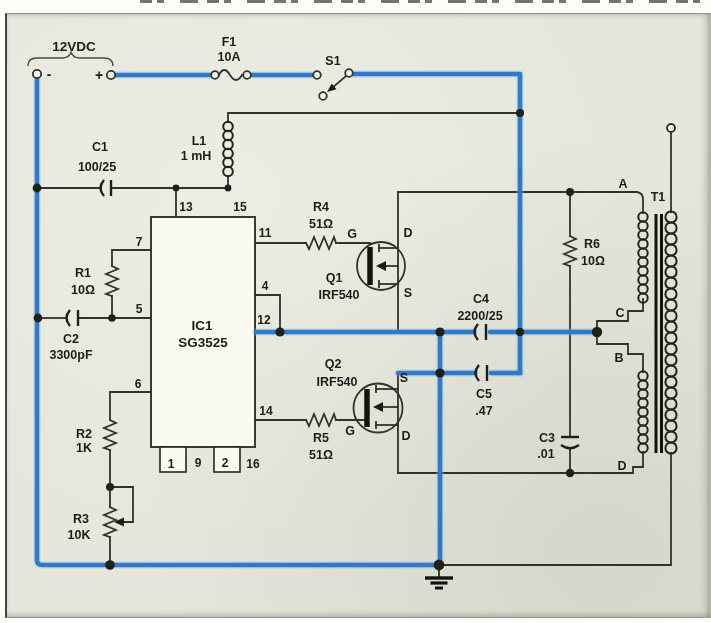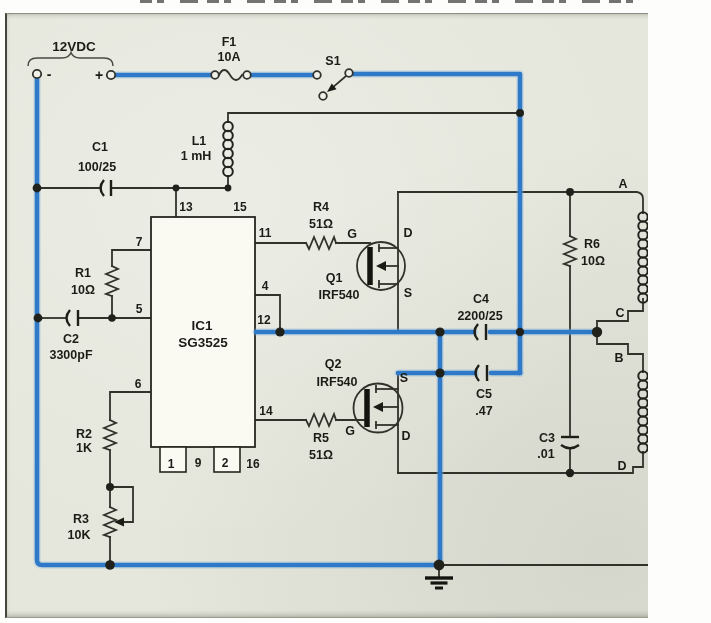--- a/index.html
+++ b/index.html
@@ -1,16 +1,16 @@
 <!DOCTYPE html>
 <html><head>
 <meta charset="utf-8">
 <style>
   html,body{margin:0;padding:0;background:#fdfdfb;}
-  .stage{position:relative;width:610px;height:623px;overflow:hidden;font-family:"Liberation Sans",sans-serif;padding-left:38px;}
+  .stage{position:relative;width:711px;height:623px;overflow:hidden;font-family:"Liberation Sans",sans-serif;}
   .topstrip{position:absolute;left:0;top:0;width:711px;height:13px;background:#fdfdfb;}
   .topstrip .frag{position:absolute;left:140px;right:6px;top:0;height:3px;
     background:
       repeating-linear-gradient(90deg,#3e3e3c 0 12px,transparent 12px 17px,#3e3e3c 17px 24px,transparent 24px 40px,#3e3e3c 40px 58px,transparent 58px 67px);
     opacity:.72;}
   .panel{position:absolute;left:5px;top:13px;width:703px;height:603px;
     background:
       radial-gradient(ellipse at 30% 30%, rgba(255,255,255,.25), rgba(255,255,255,0) 60%),
       radial-gradient(ellipse at 85% 90%, rgba(90,95,80,.12), rgba(90,95,80,0) 55%),
       #e5e7dc;

